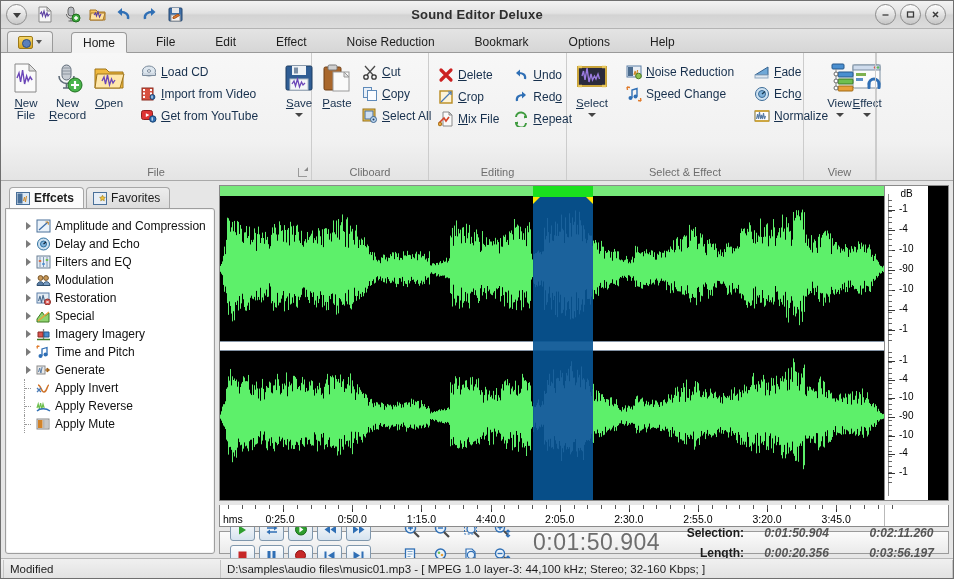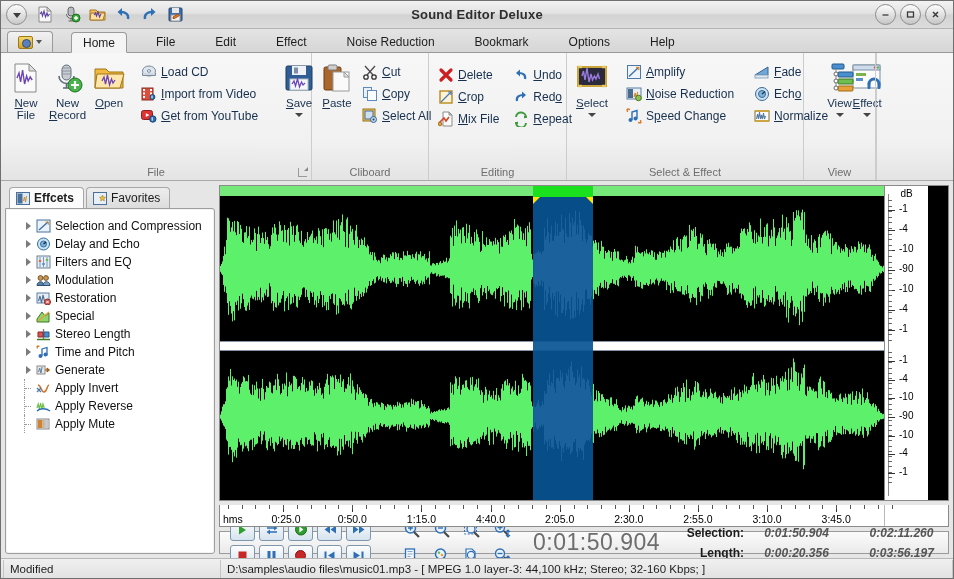--- a/index.html
+++ b/index.html
@@ -599,30 +599,20 @@
           <span class="lbl"><u>S</u>elect</span>
           <span class="dropcar"></span>
         </div>
 
         <div style="width:1px;align-self:stretch;background:#d2d2d2;margin:0 6px 2px 2px"></div>
 
         <div class="smallcol">
           <div class="smallbtn">
             <span class="smicon">
               <svg width="16" height="16" viewBox="0 0 16 16">
-                <rect x="1.5" y="1.5" width="13" height="13" fill="#eef4fb" stroke="#4d79a8"></rect>
-                <path d="M3 12.5L12.5 3.5" stroke="#3f6fa8" stroke-width="1.4"></path>
-                <path d="M10 3.5h2.8v2.8" fill="none" stroke="#e08a2a" stroke-width="1.3"></path>
-              </svg>
-            </span>
-            <span class="lbl"><u>A</u>mplify</span>
-          </div>
-          <div class="smallbtn">
-            <span class="smicon">
-              <svg width="16" height="16" viewBox="0 0 16 16">
                 <rect x="1" y="2" width="14" height="11" fill="#e9eef4" stroke="#5b7ea6"></rect>
                 <rect x="2" y="3" width="5" height="9" fill="#4a6b8e"></rect>
                 <path d="M8 11l1.2-4 1.2 6 1.2-7" stroke="#d08a2a" fill="none" stroke-width="1.2"></path>
                 <circle cx="12.5" cy="12" r="2.8" fill="#8fc14f" stroke="#4f7a24"></circle>
               </svg>
             </span>
             <span class="lbl"><u>N</u>oise Reduction</span>
           </div>
           <div class="smallbtn">
             <span class="smicon">
@@ -746,21 +736,21 @@
         </div>
       </div>
       <div class="treebox" id="tree">
           <div class="tnode">
             <span class="tarrow has"></span>
             <span class="tico"><svg width="15" height="14" viewBox="0 0 15 14">
                 <rect x="1" y="1" width="13" height="12" fill="#eaf2fa" stroke="#4a7099"></rect>
                 <path d="M3 11L12 3" stroke="#3f6fa8" stroke-width="1.3"></path>
                 <path d="M9.5 3h2.8v2.8" fill="none" stroke="#d08a2a"></path>
               </svg></span>
-            <span>Selection and Compression</span>
+            <span>Amplitude and Compression</span>
           </div>
           <div class="tnode">
             <span class="tarrow has"></span>
             <span class="tico"><svg width="15" height="14" viewBox="0 0 15 14">
                 <circle cx="7.5" cy="7" r="6" fill="#cfe3f2" stroke="#2e6f9e"></circle>
                 <circle cx="7.5" cy="7" r="3" fill="#7fb3dc" stroke="#2e6f9e"></circle>
                 <path d="M7.5 7l2.5-2" stroke="#123" stroke-width="1.2"></path>
               </svg></span>
             <span>Delay and Echo</span>
           </div>
@@ -804,21 +794,21 @@
             <span>Special</span>
           </div>
           <div class="tnode">
             <span class="tarrow has"></span>
             <span class="tico"><svg width="15" height="14" viewBox="0 0 15 14">
                 <path d="M7.5 2v11" stroke="#7a7a7a" stroke-width="1.3"></path>
                 <path d="M2 5h5v5H2z" fill="#d9534f" stroke="#8a2a26"></path>
                 <path d="M8 5h5v5H8z" fill="#4a8fd0" stroke="#27598c"></path>
                 <path d="M1 12.5h13" stroke="#3f7a24" stroke-width="1.5"></path>
               </svg></span>
-            <span>Stereo Length</span>
+            <span>Imagery Imagery</span>
           </div>
           <div class="tnode">
             <span class="tarrow has"></span>
             <span class="tico"><svg width="15" height="14" viewBox="0 0 15 14">
                 <path d="M6 11V4l5-1.5v8" stroke="#2f6fb5" stroke-width="1.3" fill="none"></path>
                 <circle cx="4.5" cy="11" r="2" fill="#2f6fb5"></circle>
                 <circle cx="9.5" cy="9.5" r="2" fill="#2f6fb5"></circle>
                 <path d="M1 1l2.5.4M1 1l.4 2.5" stroke="#e07a2a" stroke-width="1.3"></path>
               </svg></span>
             <span>Time and Pitch</span>
@@ -2311,35 +2301,35 @@
             <div style="position: absolute; left: 3px; top: 290.8px; width: 4px; border-top: 1px solid rgb(102, 102, 102);"></div>
             <div style="position: absolute; left: 3px; top: 296px; width: 4px; border-top: 1px solid rgb(102, 102, 102);"></div>
           </div>
         <div class="blackbar"></div>
       </div>
 
       <div class="rulerwrap">
         <div class="ruler" id="ruler">
           <span class="hms">hms</span>
         <div class="rtick" style="left: 63.1358px; top: 0px; height: 7px; position: absolute; width: 1px; background: rgb(51, 51, 51);"></div>
-            <span class="rlabel" style="left: 66px;">0:25.0</span>
+            <span class="rlabel" style="left: 60px;">0:25.0</span>
             <div class="rtick" style="left: 132.272px; top: 0px; height: 7px; position: absolute; width: 1px; background: rgb(51, 51, 51);"></div>
             <span class="rlabel" style="left: 132.272px;">0:50.0</span>
             <div class="rtick" style="left: 201.407px; top: 0px; height: 7px; position: absolute; width: 1px; background: rgb(51, 51, 51);"></div>
             <span class="rlabel" style="left: 201.407px;">1:15.0</span>
             <div class="rtick" style="left: 270.543px; top: 0px; height: 7px; position: absolute; width: 1px; background: rgb(51, 51, 51);"></div>
             <span class="rlabel" style="left: 270.543px;">4:40.0</span>
             <div class="rtick" style="left: 339.679px; top: 0px; height: 7px; position: absolute; width: 1px; background: rgb(51, 51, 51);"></div>
             <span class="rlabel" style="left: 339.679px;">2:05.0</span>
             <div class="rtick" style="left: 408.815px; top: 0px; height: 7px; position: absolute; width: 1px; background: rgb(51, 51, 51);"></div>
             <span class="rlabel" style="left: 408.815px;">2:30.0</span>
             <div class="rtick" style="left: 477.951px; top: 0px; height: 7px; position: absolute; width: 1px; background: rgb(51, 51, 51);"></div>
             <span class="rlabel" style="left: 477.951px; text-align: center;">2:55.0</span>
             <div class="rtick" style="left: 547.086px; top: 0px; height: 7px; position: absolute; width: 1px; background: rgb(51, 51, 51);"></div>
-            <span class="rlabel" style="left: 547.086px;">3:10.0</span>
+            <span class="rlabel" style="left: 547.086px;">3:20.0</span>
             <div class="rtick" style="left: 616.222px; top: 0px; height: 7px; position: absolute; width: 1px; background: rgb(51, 51, 51);"></div>
             <span class="rlabel" style="left: 616.222px;">3:45.0</span>
             <div style="position: absolute; left: 7.82716px; top: 0px; width: 1px; height: 4px; background: rgb(85, 85, 85);"></div>
             <div style="position: absolute; left: 21.6543px; top: 0px; width: 1px; height: 4px; background: rgb(85, 85, 85);"></div>
             <div style="position: absolute; left: 35.4815px; top: 0px; width: 1px; height: 4px; background: rgb(85, 85, 85);"></div>
             <div style="position: absolute; left: 49.3086px; top: 0px; width: 1px; height: 4px; background: rgb(85, 85, 85);"></div>
             <div style="position: absolute; left: 63.1358px; top: 0px; width: 1px; height: 4px; background: rgb(85, 85, 85);"></div>
             <div style="position: absolute; left: 76.963px; top: 0px; width: 1px; height: 4px; background: rgb(85, 85, 85);"></div>
             <div style="position: absolute; left: 90.7901px; top: 0px; width: 1px; height: 4px; background: rgb(85, 85, 85);"></div>
             <div style="position: absolute; left: 104.617px; top: 0px; width: 1px; height: 4px; background: rgb(85, 85, 85);"></div>

